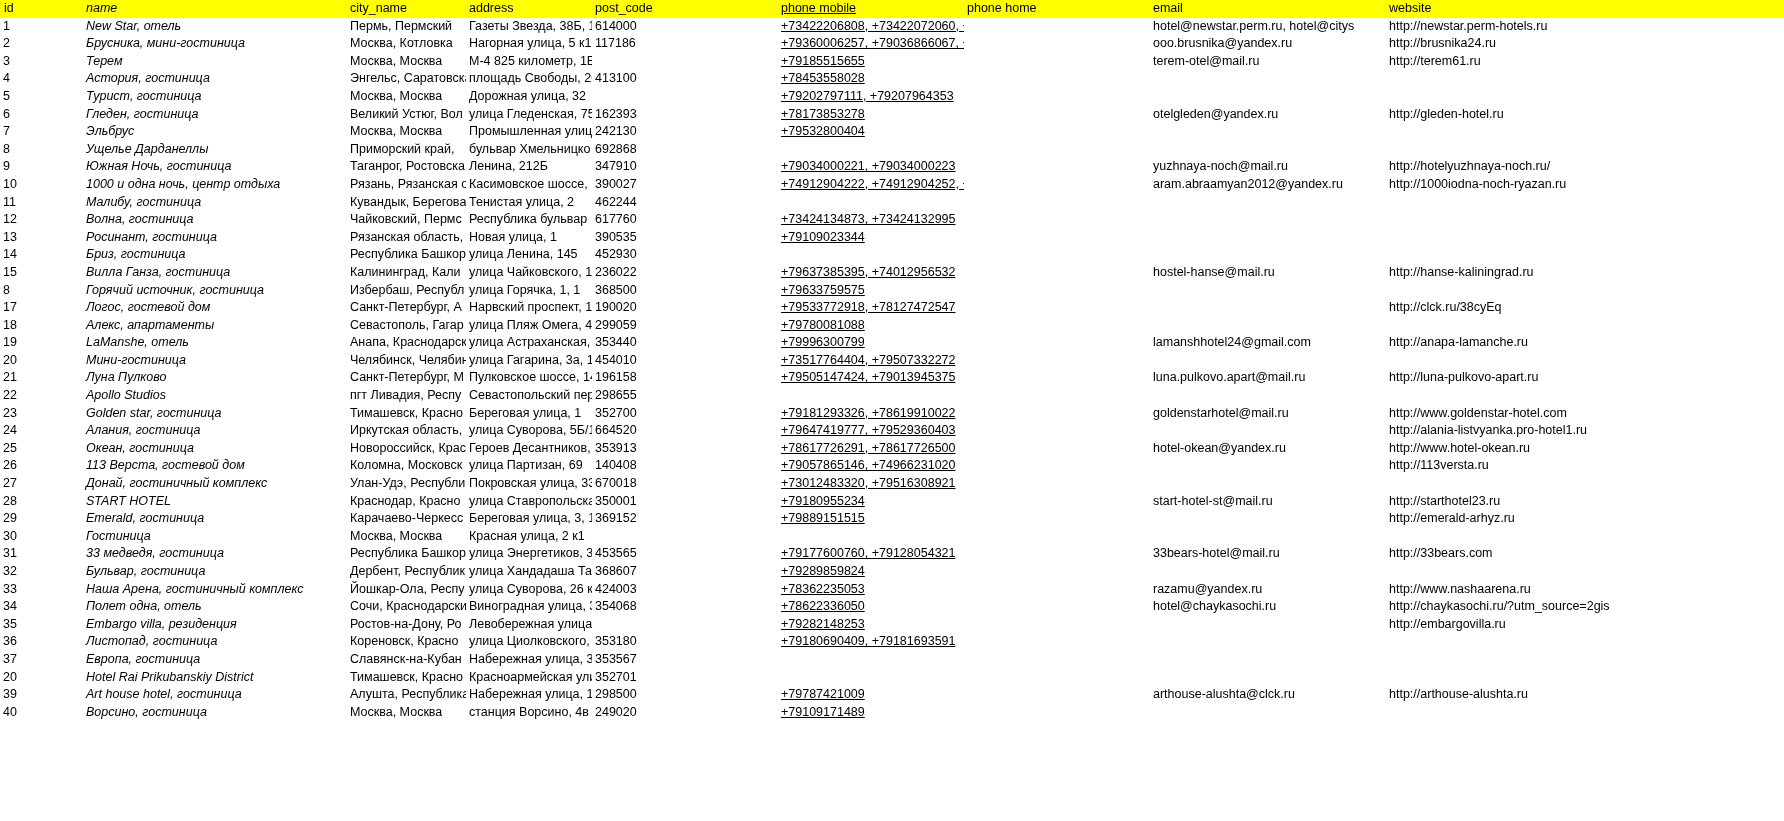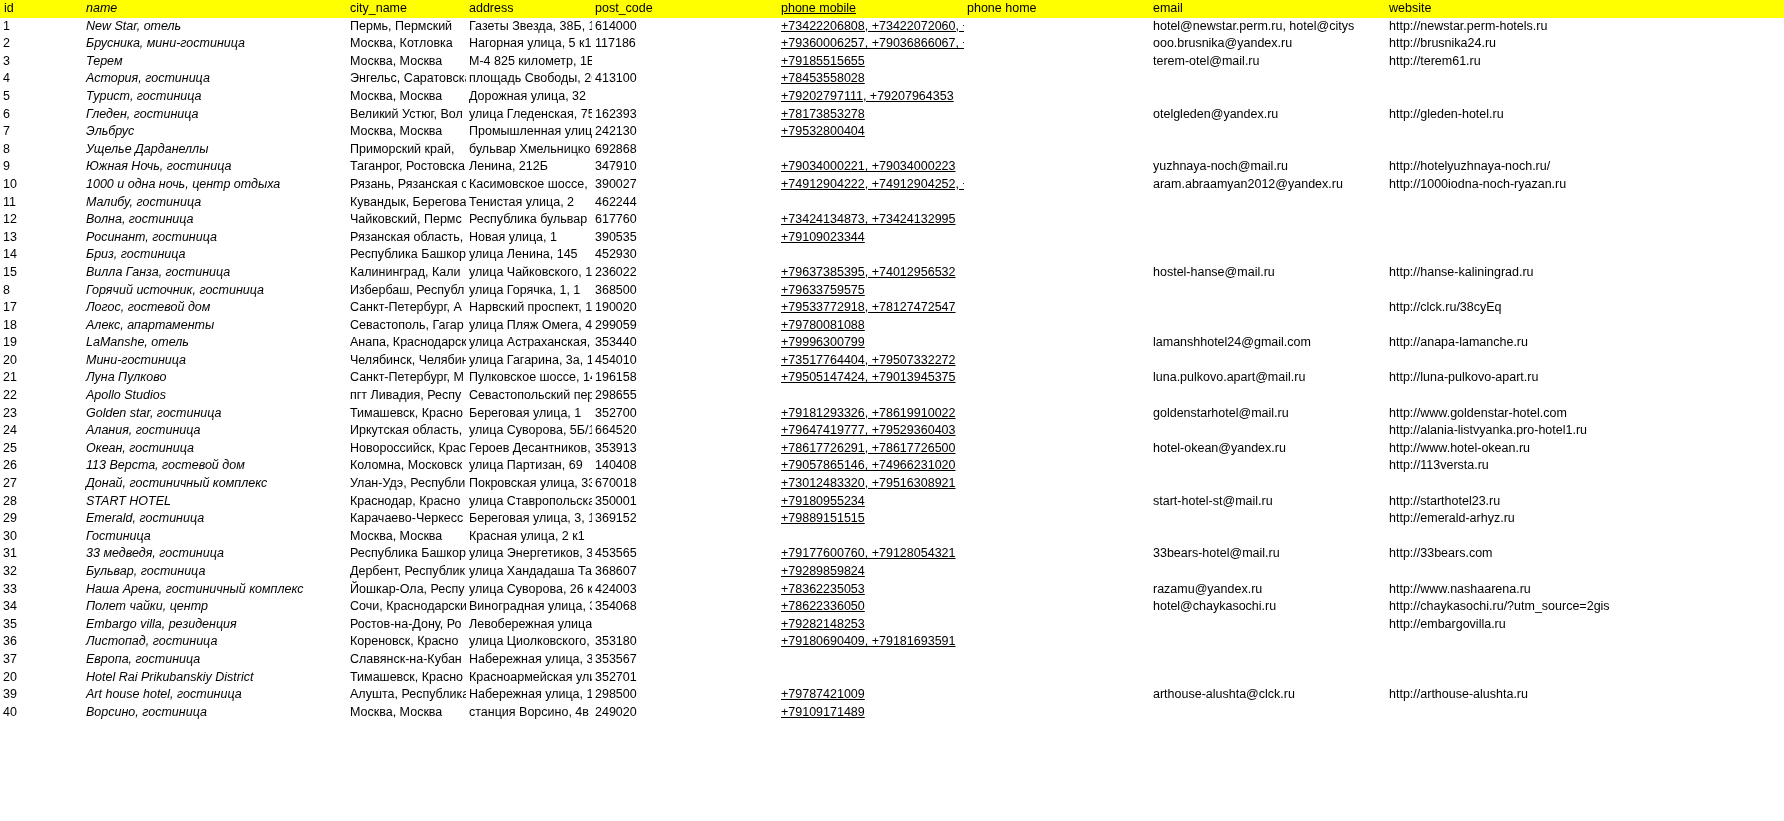--- a/index.html
+++ b/index.html
@@ -421,21 +421,21 @@
         <td class="c-city">Йошкар-Ола, Респу</td>
         <td class="c-address">улица Суворова, 26 к1</td>
         <td class="c-post">424003</td>
         <td class="c-mobile">+78362235053</td>
         <td class="c-home"></td>
         <td class="c-email">razamu@yandex.ru</td>
         <td class="c-website">http://www.nashaarena.ru</td>
       </tr>
       <tr>
         <td class="c-id">34</td>
-        <td class="c-name">Полет чайки, центр</td>
+        <td class="c-name">Полет одна, отель</td>
         <td class="c-city">Сочи, Краснодарски</td>
         <td class="c-address">Виноградная улица, 3</td>
         <td class="c-post">354068</td>
         <td class="c-mobile">+78622336050</td>
         <td class="c-home"></td>
         <td class="c-email">hotel@chaykasochi.ru</td>
         <td class="c-website">http://chaykasochi.ru/?utm_source=2gis</td>
       </tr>
       <tr>
         <td class="c-id">35</td>

